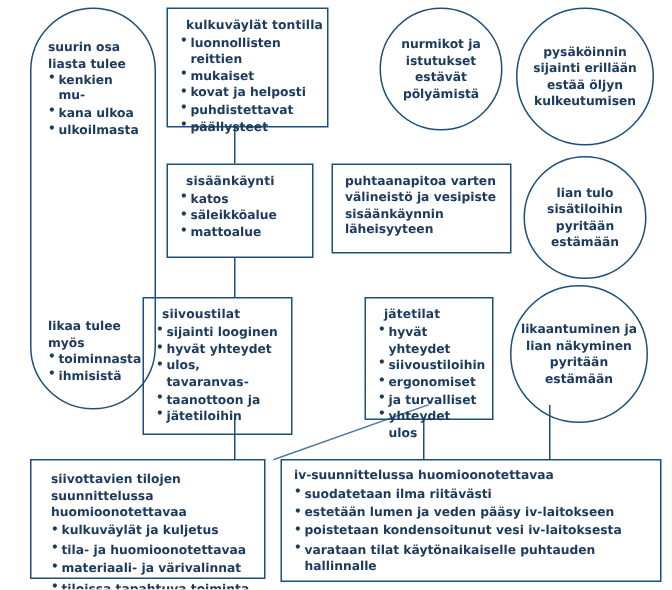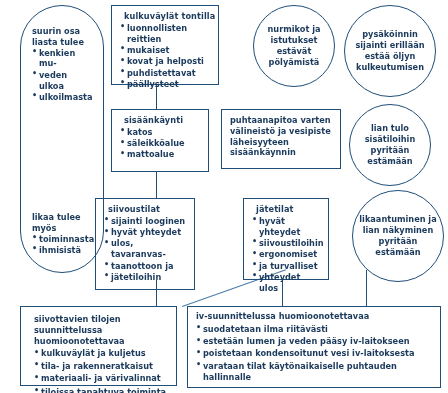--- a/index.html
+++ b/index.html
@@ -112,21 +112,21 @@
   <div class="diag" style="left:182px; top:306px; width:110px; transform: rotate(-19.5deg);"></div>
 
   <div class="node stadium" style="left:20px; top:5px; width:84px; height:268px;">
     <div class="stadium-block" style="top:20px;">
       <p class="plainline">suurin osa</p>
       <p class="plainline">liasta tulee</p>
       <ul class="bullets">
         <li>kenkien mu-</li>
         <li style="padding-left:7px;">
           <span style="position:absolute;left:0;top:0;">&nbsp;</span>
-          <span>veden ulkoa</span>
+          <span>kana ulkoa</span>
         </li>
         <li>ulkoilmasta</li>
       </ul>
     </div>
     <div class="stadium-block" style="top:206px;">
       <p class="plainline">likaa tulee myös</p>
       <ul class="bullets">
         <li>toiminnasta</li>
         <li>ihmisistä</li>
       </ul>
@@ -172,22 +172,22 @@
     <ul class="bullets">
       <li>katos</li>
       <li>säleikköalue</li>
       <li>mattoalue</li>
     </ul>
   </div>
 
   <div class="node rect pad" style="left:221px; top:109px; width:120px; height:60px;">
     <p class="plainline">puhtaanapitoa varten</p>
     <p class="plainline">välineistö ja vesipiste</p>
+    <p class="plainline">sisäänkäynnin</p>
     <p class="plainline">läheisyyteen</p>
-    <p class="plainline">sisäänkäynnin</p>
   </div>
 
   <div class="node circle" style="left:349px; top:104px; width:82px; height:82px;">
     <p class="cline">lian tulo</p>
     <p class="cline">sisätiloihin</p>
     <p class="cline">pyritään</p>
     <p class="cline">estämään</p>
   </div>
 
   <div class="node rect pad" style="left:95px; top:198px; width:100px; height:92px;">
@@ -223,33 +223,33 @@
         <span style="position:absolute;left:0;top:0;">&nbsp;</span>
         <span>ja turvalliset</span>
       </li>
       <li style="padding-left:7px;">
         <span style="position:absolute;left:0;top:0;">&nbsp;</span>
         <span>yhteydet ulos</span>
       </li>
     </ul>
   </div>
 
-  <div class="node circle" style="left:340px; top:190px; width:92px; height:92px;margin-left:12px;">
+  <div class="node circle" style="left:340px; top:190px; width:92px; height:92px;">
     <p class="cline">likaantuminen ja</p>
     <p class="cline">lian näkyminen</p>
     <p class="cline">pyritään</p>
     <p class="cline">estämään</p>
   </div>
 
   <div class="node rect" style="left:20px; top:306px; width:157px; height:80px; padding:7px 6px 5px 13px;">
     <p class="plainline">siivottavien tilojen suunnittelussa</p>
     <p class="plainline" style="margin-bottom:2px;">huomioonotettavaa</p>
     <ul class="bullets">
       <li style="margin-bottom:1.5px;">kulkuväylät ja kuljetus</li>
-      <li style="margin-bottom:1.5px;">tila- ja rakenneratkaisut</li>
+      <li style="margin-bottom:1.5px;">tila- ja huomioonotettavaa</li>
       <li style="margin-bottom:3px;">materiaali- ja värivalinnat</li>
       <li style="margin-bottom:1.5px;">tiloissa tapahtuva toiminta</li>
     </ul>
   </div>
 
   <div class="node rect" style="left:187px; top:306px; width:254px; height:82px; padding:4px 5px 4px 8px;">
     <p class="plainline" style="margin-bottom:2px;">iv-suunnittelussa huomioonotettavaa</p>
     <ul class="bullets">
       <li style="margin-bottom:1.5px;">suodatetaan ilma riitävästi</li>
       <li style="margin-bottom:1.5px;">estetään lumen ja veden pääsy iv-laitokseen</li>

